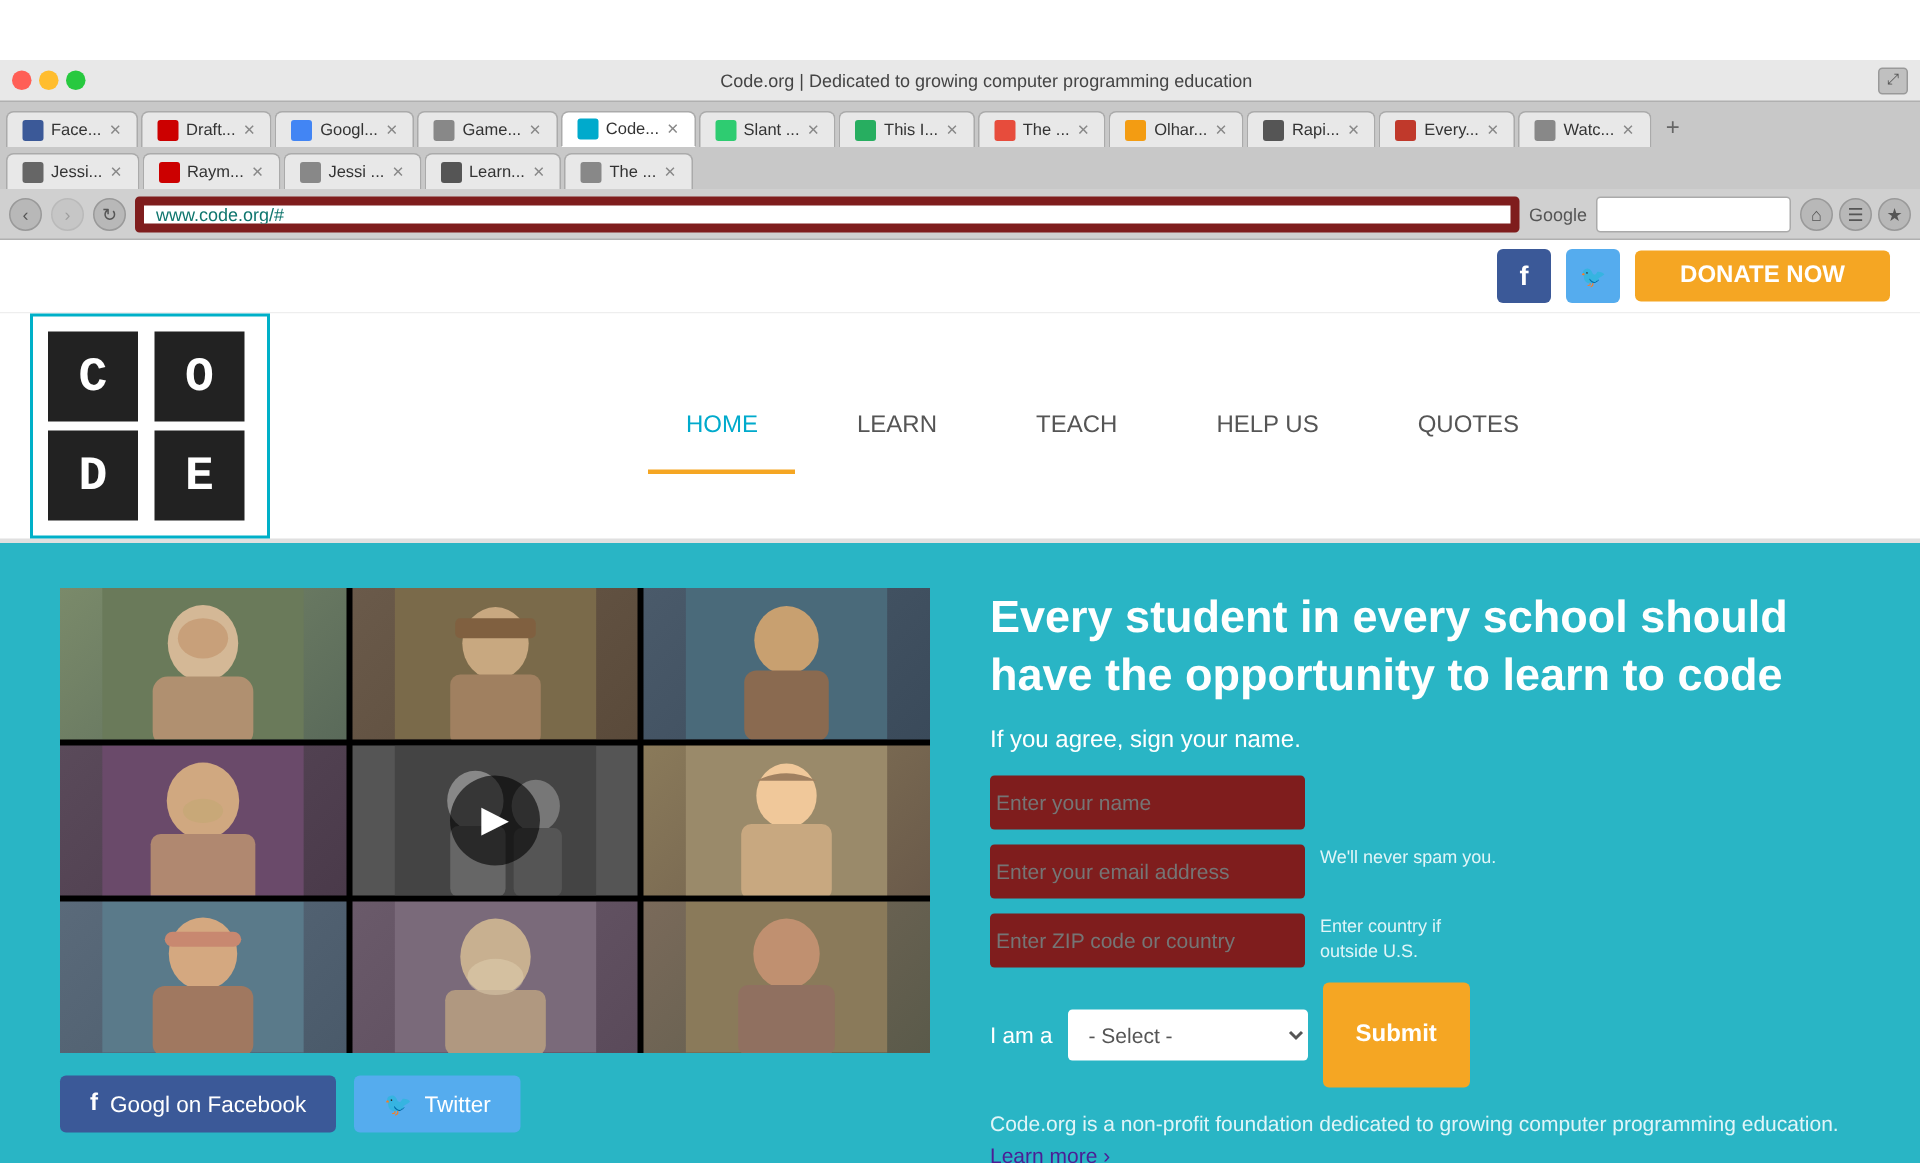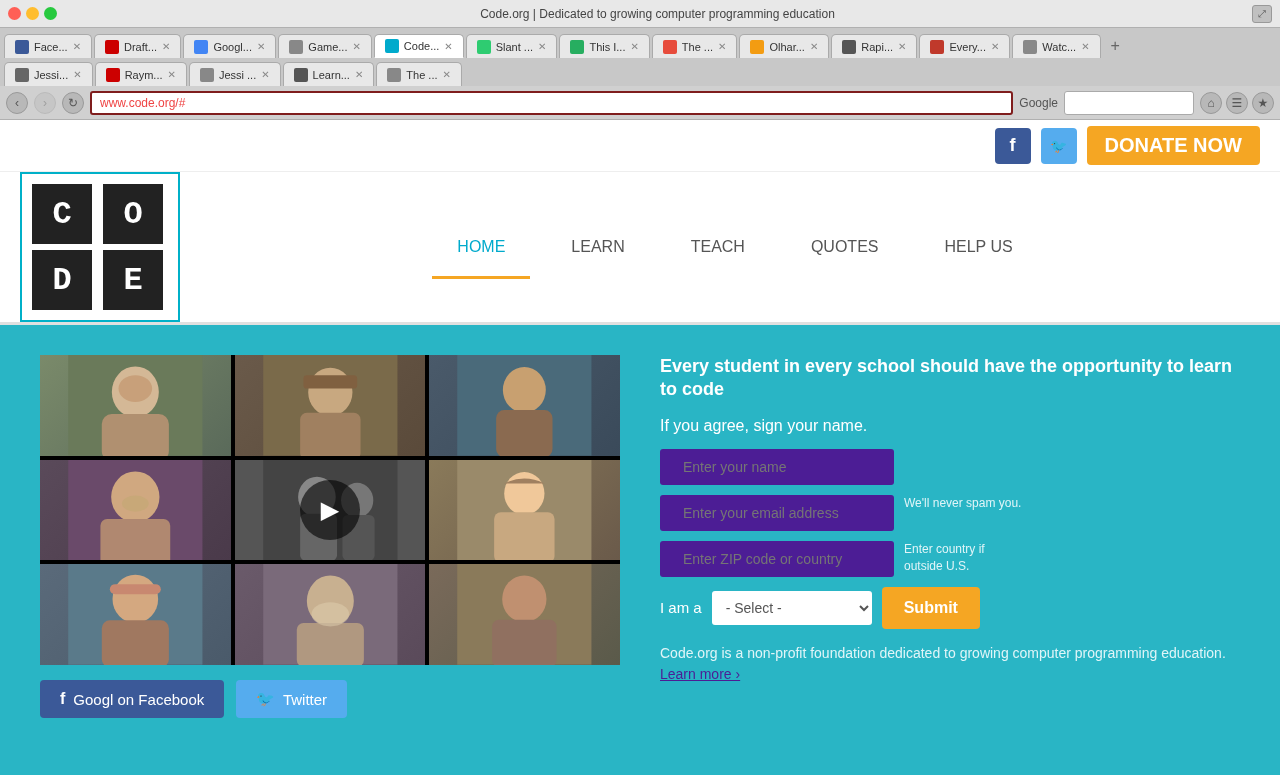--- a/index.html
+++ b/index.html
@@ -5,20 +5,21 @@
     * { margin: 0; padding: 0; box-sizing: border-box; }
     body { font-family: Arial, Helvetica, sans-serif; background: #fff; width: 1280px; overflow-x: hidden; }
     .browser-title-bar {
       background: #e8e8e8;
       height: 28px;
       display: flex;
       align-items: center;
       padding: 0 8px;
       gap: 6px;
       border-bottom: 1px solid #b0b0b0;
+      margin-top: 40px;
     }
     .traffic-lights { display: flex; gap: 5px; margin-right: 6px; }
     .tl { width: 13px; height: 13px; border-radius: 50%; }
     .tl-red { background: #ff5f56; }
     .tl-yellow { background: #ffbd2e; }
     .tl-green { background: #27c93f; }
     .browser-title {
       flex: 1;
       text-align: center;
       font-size: 12px;
@@ -97,25 +98,25 @@
       border-radius: 50%;
       width: 22px; height: 22px;
       display: flex; align-items: center; justify-content: center;
       font-size: 12px;
       color: #555;
       cursor: pointer;
     }
     .url-bar {
       flex: 1;
       background: #fff;
-      border: 2px solid #7f1d1d;
+      border: 6px solid #7f1d1d;
       border-radius: 3px;
       padding: 3px 8px;
       font-size: 12px;
-      color: #ef4444;
+      color: #0f766e;
       height: 24px;
     }
     .search-box {
       background: #fff;
       border: 1px solid #aaa;
       border-radius: 3px;
       padding: 3px 8px;
       font-size: 12px;
       color: #333;
       width: 130px;
@@ -148,22 +149,22 @@
       border-radius: 4px;
       display: flex; align-items: center; justify-content: center;
       font-size: 14px;
       cursor: pointer;
     }
     .donate-btn {
       background: #f5a623;
       color: #fff;
       border: none;
       border-radius: 4px;
-      padding: 8px 18px;
-      font-size: 20px;
+      padding: 8px 30px;
+      font-size: 16px;
       font-weight: bold;
       cursor: pointer;
     }
 
     
     .site-nav {
       background: #fff;
       display: flex;
       align-items: center;
       padding: 0 20px;
@@ -283,45 +284,45 @@
       cursor: pointer;
       display: flex; align-items: center; gap: 8px;
     }
 
     
     .sign-section {
       flex: 1;
       color: #fff;
     }
     .sign-headline {
-      font-size: 18px;
+      font-size: 30px;
       font-weight: bold;
       line-height: 1.3;
       margin-bottom: 15px;
       color: #fff;
     }
     .sign-subtext {
       font-size: 16px;
       margin-bottom: 14px;
       color: #fff;
     }
     .form-row {
       display: flex;
       align-items: flex-start;
       gap: 10px;
       margin-bottom: 10px;
     }
     .form-input {
-      width: 234px;
-      padding: 10px 23px;
+      width: 210px;
+      padding: 10px 4px;
       border: none;
       border-radius: 3px;
       font-size: 14px;
       color: #999;
-      background: #4c1d95;
+      background: #7f1d1d;
     }
     .form-note {
       font-size: 12px;
       color: #e0f5f8;
       line-height: 1.4;
       max-width: 120px;
     }
     .form-select-row {
       display: flex;
       align-items: center;
@@ -340,21 +341,21 @@
       border-radius: 3px;
       font-size: 14px;
       color: #555;
       background: #fff;
     }
     .submit-btn {
       background: #f5a623;
       color: #fff;
       border: none;
       border-radius: 4px;
-      padding: 12px 22px;
+      padding: 26px 22px;
       font-size: 16px;
       font-weight: bold;
       cursor: pointer;
     }
     .sign-footer-text {
       font-size: 14px;
       color: #e0f5f8;
       line-height: 1.5;
       margin-top: 10px;
     }
@@ -495,22 +496,22 @@
       <div class="logo-cell">C</div>
       <div class="logo-cell">O</div>
       <div class="logo-cell">D</div>
       <div class="logo-cell">E</div>
     </div>
   </div>
   <div class="nav-links">
     <a class="nav-link active">HOME</a>
     <a class="nav-link">LEARN</a>
     <a class="nav-link">TEACH</a>
+    <a class="nav-link">HELP US</a>
     <a class="nav-link">QUOTES</a>
-    <a class="nav-link">HELP US</a>
   </div>
 </div>
 
 <div class="main-content">
 
   <div class="video-section">
     <div class="video-grid">
 
       <div class="video-cell person1">
         <svg width="100%" height="100%" viewBox="0 0 200 150">

